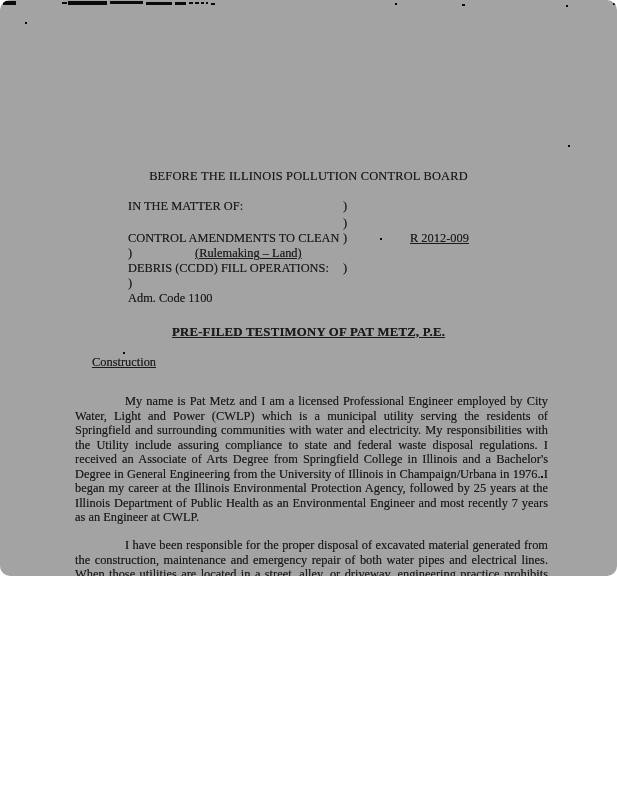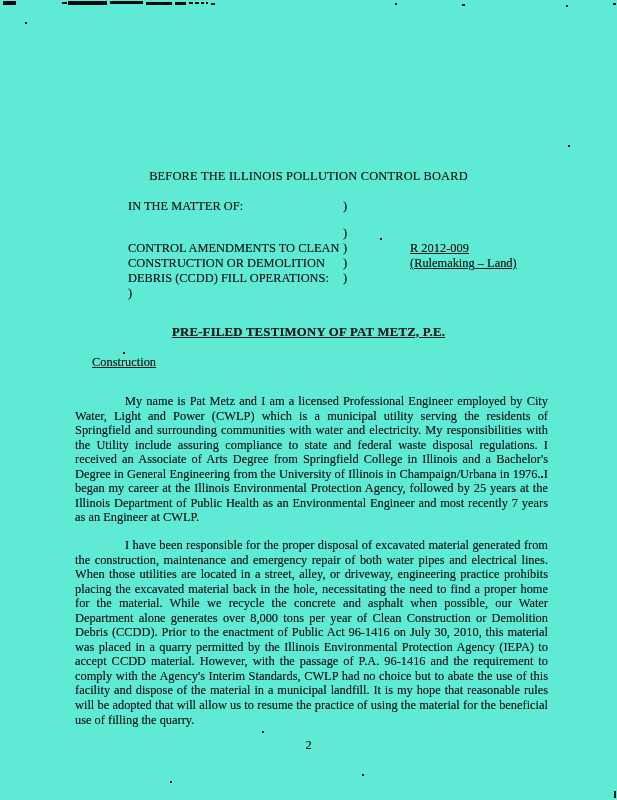--- a/index.html
+++ b/index.html
@@ -5,39 +5,40 @@
   html,body{margin:0;padding:0;}
   body{
     width:617px;height:800px;
     background:#ffffff;
     font-family:"Liberation Serif","DejaVu Serif",serif;
     color:#1b1b1b;
     -webkit-font-smoothing:antialiased;
   }
   .page{
     position:relative;
-    width:617px;height:800px;
-    background:#5eead4;
+    width:617px;height:576px;
+    background:#a3a3a3;
     overflow:hidden;
+    border-radius:10px;
   }
   .artifact{position:absolute;background:#0a0a0a;}
   .board-title{
     position:absolute;top:169px;left:0;width:617px;
     text-align:center;
     font-size:12.4px;line-height:15px;
     letter-spacing:0.2px;
     text-shadow:0 0 0.3px rgba(0,0,0,0.5);
   }
   .caption{
     position:absolute;top:199px;left:128px;
     font-size:12.4px;
     text-shadow:0 0 0.3px rgba(0,0,0,0.5);
   }
   .cap-row{display:flex;height:15px;line-height:15px;white-space:nowrap;}
-  .cap-row.first{margin-bottom:12px;}
+  .cap-row.first{margin-bottom:2px;}
   .cap-left{display:inline-block;width:215px;}
   .cap-paren{display:inline-block;width:10px;}
   .cap-right{display:inline-block;margin-left:57px;text-decoration:underline;}
   .doc-title{
     position:absolute;top:325px;left:0;width:617px;
     text-align:center;
     font-size:12.8px;font-weight:bold;
     text-decoration:underline;
     letter-spacing:0.2px;
     text-shadow:0 0 0.4px rgba(0,0,0,0.6);
@@ -108,31 +109,35 @@
       <span class="cap-left"></span>
         <span class="cap-paren">)</span>
         <span class="cap-right"></span>
     </div>
     <div class="cap-row">
       <span class="cap-left">CONTROL AMENDMENTS TO CLEAN</span>
         <span class="cap-paren">)</span>
         <span class="cap-right">R 2012-009</span>
     </div>
     <div class="cap-row">
-      <span class="cap-left">CONSTRUCTION OR DEMOLITION</span>
         <span class="cap-paren">)</span>
         <span class="cap-right">(Rulemaking – Land)</span>
     </div>
     <div class="cap-row">
       <span class="cap-left">DEBRIS (CCDD) FILL OPERATIONS:</span>
         <span class="cap-paren">)</span>
         <span class="cap-right"></span>
     </div>
     <div class="cap-row">
         <span class="cap-paren">)</span>
+        <span class="cap-right"></span>
+    </div>
+    <div class="cap-row">
+      <span class="cap-left">Adm. Code 1100</span>
+        <span class="cap-paren"></span>
         <span class="cap-right"></span>
     </div>
   </div>
 
   <div class="doc-title">PRE-FILED TESTIMONY OF PAT METZ, P.E.</div>
 
   <div class="section-heading">Construction</div>
 
   <p class="body-para para-1">My name is Pat Metz  and I am a licensed Professional Engineer employed by City Water, Light and Power (CWLP) which is a municipal utility serving the residents of Springfield and surrounding communities with water and electricity.  My responsibilities with the Utility include assuring compliance to state and federal waste disposal regulations.  I received an Associate of Arts Degree from Springfield College in Illinois and a Bachelor's Degree in General Engineering from the University of Illinois in Champaign/Urbana in 1976.  I began my career at the Illinois Environmental Protection Agency, followed by 25 years at the Illinois Department of Public Health as an Environmental Engineer and most recently 7 years as an Engineer at CWLP.</p>
   <p class="body-para para-2">I have been responsible for the proper disposal of excavated material generated from the construction, maintenance and emergency repair of both water pipes and electrical lines. When those utilities are located in a street, alley, or driveway, engineering practice prohibits placing the excavated material back in the hole, necessitating the need to find a proper home for the material.  While we recycle the concrete and asphalt when possible, our Water Department alone generates over 8,000 tons per year of Clean Construction or Demolition Debris (CCDD).  Prior to the enactment of Public Act 96-1416 on July 30, 2010, this material was placed in a quarry permitted by the Illinois Environmental Protection Agency (IEPA) to accept CCDD material.  However, with the passage of P.A. 96-1416 and the requirement to comply with the Agency's Interim Standards, CWLP had no choice but to abate the use of this facility and dispose of the material in a municipal landfill.  It is my hope that reasonable rules will be adopted that will allow us to resume the practice of using the material for the beneficial use of filling the quarry.</p>

